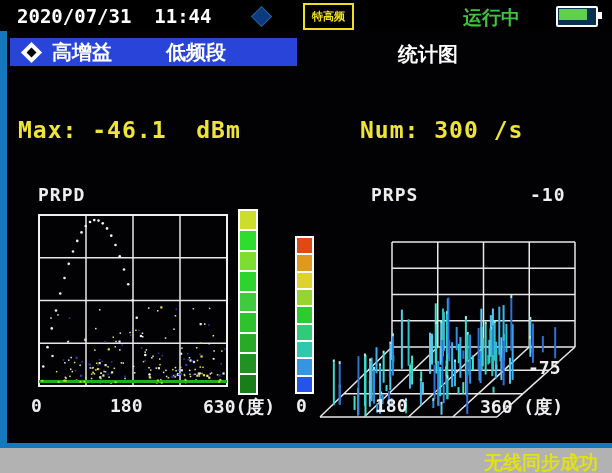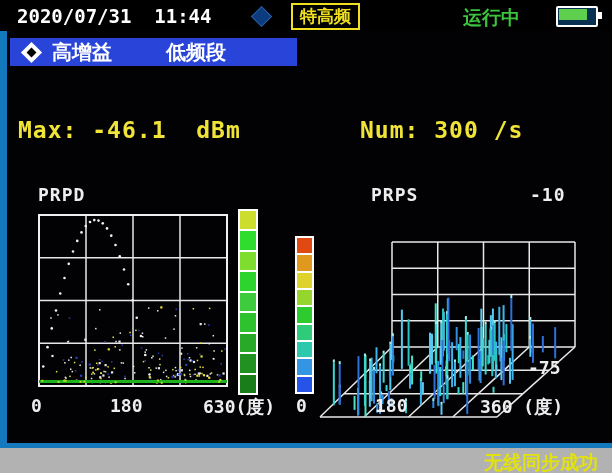--- a/index.html
+++ b/index.html
@@ -6,22 +6,22 @@
   .screen{
     position:relative;width:612px;height:473px;overflow:hidden;
     background:#1478bd;
     font-family:"DejaVu Sans Mono","DejaVu Sans",monospace;
     -webkit-font-smoothing:none;
   }
   
   .topbar{position:absolute;left:0;top:0;width:612px;height:31px;background:#000000;}
   .datetime{position:absolute;left:17px;top:5px;color:#fff;font-size:19px;font-weight:bold;white-space:pre;}
   .tb-diamond{position:absolute;left:254px;top:9px;width:13px;height:13px;background:#0d3b80;border:1px solid #2d5f9e;transform:rotate(45deg);}
-  .uhf-badge{position:absolute;left:291px;top:3px;background:#000;border:2px solid #f0e020;color:#f0e020;
-    font-size:17px;font-weight:bold;padding:1px 7px;line-height:21px;}
+  .uhf-badge{position:absolute;left:303px;top:3px;background:#000;border:2px solid #f0e020;color:#f0e020;
+    font-size:11px;font-weight:bold;padding:1px 7px;line-height:21px;}
   .run-status{position:absolute;left:463px;top:5px;color:#3cc43c;font-size:19px;font-weight:bold;}
   .battery{position:absolute;left:556px;top:6px;width:38px;height:17px;border:2px solid #fff;border-radius:2px;background:#083050;}
   .battery .fill{position:absolute;left:1px;top:1px;width:28px;height:11px;background:#5ed04e;}
   .battery .tip{position:absolute;right:-6px;top:4px;width:4px;height:7px;background:#fff;}
   
   .panel{position:absolute;left:7px;top:31px;width:589px;height:412px;background:#020204;padding-left:16px;}
   .header-bar{position:absolute;left:3px;top:7px;width:287px;height:28px;background:#2945d9;display:flex;align-items:center;}
   .sel-diamond{position:relative;width:15px;height:15px;background:#fff;transform:rotate(45deg);margin-left:14px;flex:none;}
   .sel-diamond::after{content:"";position:absolute;left:4px;top:4px;width:7px;height:7px;background:#000;}
   .hdr-label{color:#fff;font-size:20px;font-family:"DejaVu Sans",sans-serif;font-weight:bold;}
@@ -64,20 +64,21 @@
     </div>
   </div>
 
   <div class="panel">
 
     <div class="header-bar">
       <div class="sel-diamond"></div>
       <div class="hdr-label hdr-gain">高增益</div>
       <div class="hdr-label hdr-band">低频段</div>
     </div>
+    <div class="view-title">统计图</div>
 
     <div class="reading row-max"><span>Max:</span> <span>-46.1</span>  <span>dBm</span></div>
     <div class="reading row-num"><span>Num:</span> <span>300</span> <span>/s</span></div>
 
     <div class="chart-title prpd-title">PRPD</div>
     <div class="chart-title prps-title">PRPS</div>
     <div class="chart-title prps-top">-10</div>
     <div class="prps-bottom">-75</div>
 
     <svg class="prpd-svg" id="prpdSvg" width="190" height="178" viewBox="0 0 190 178">

